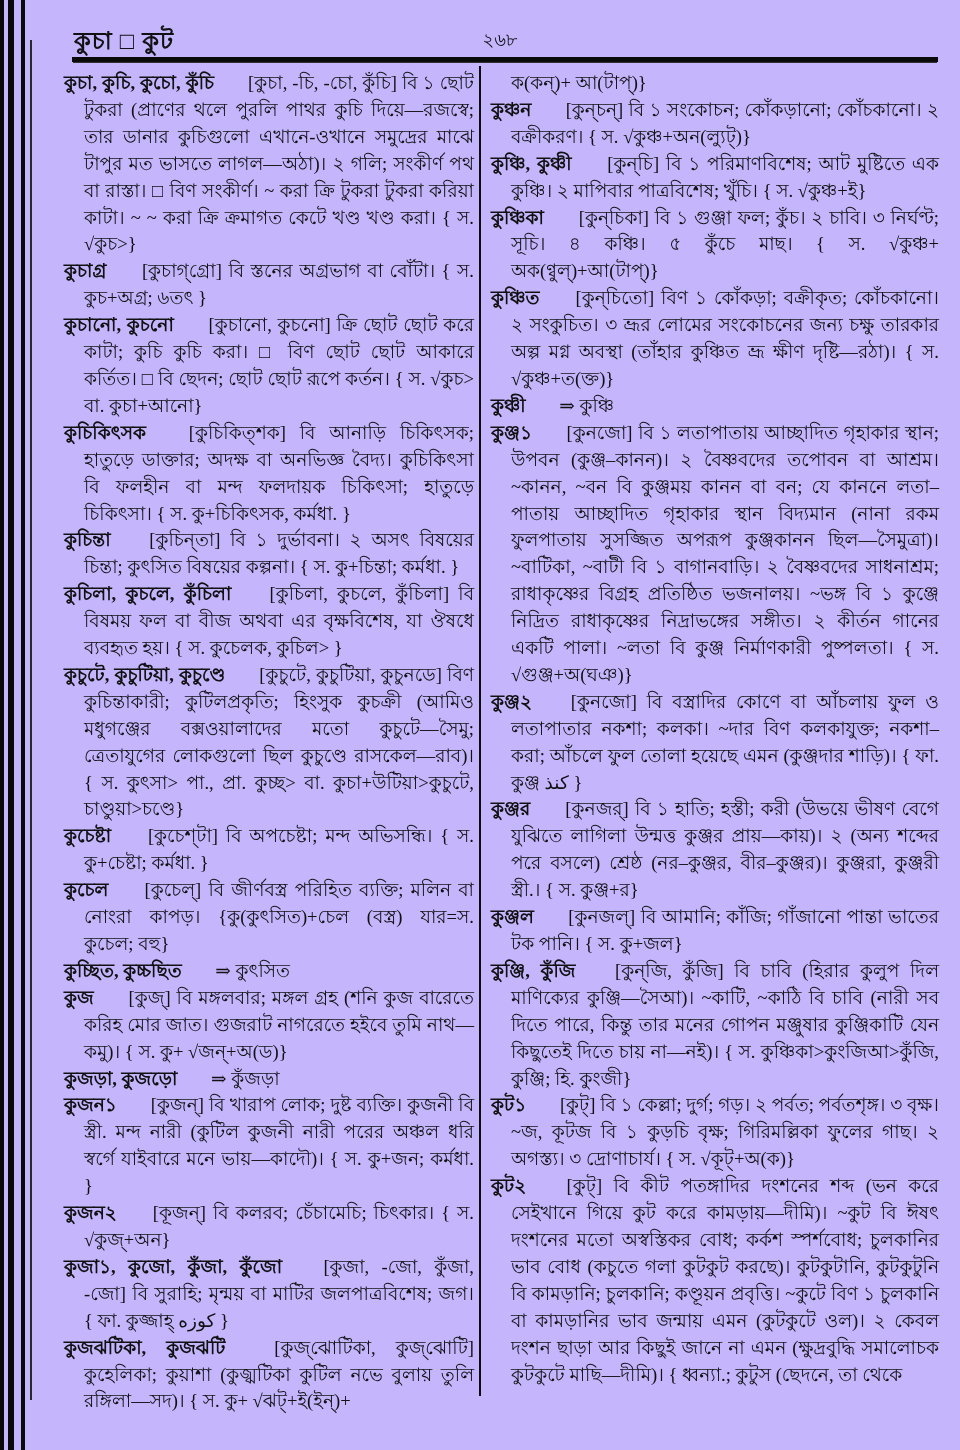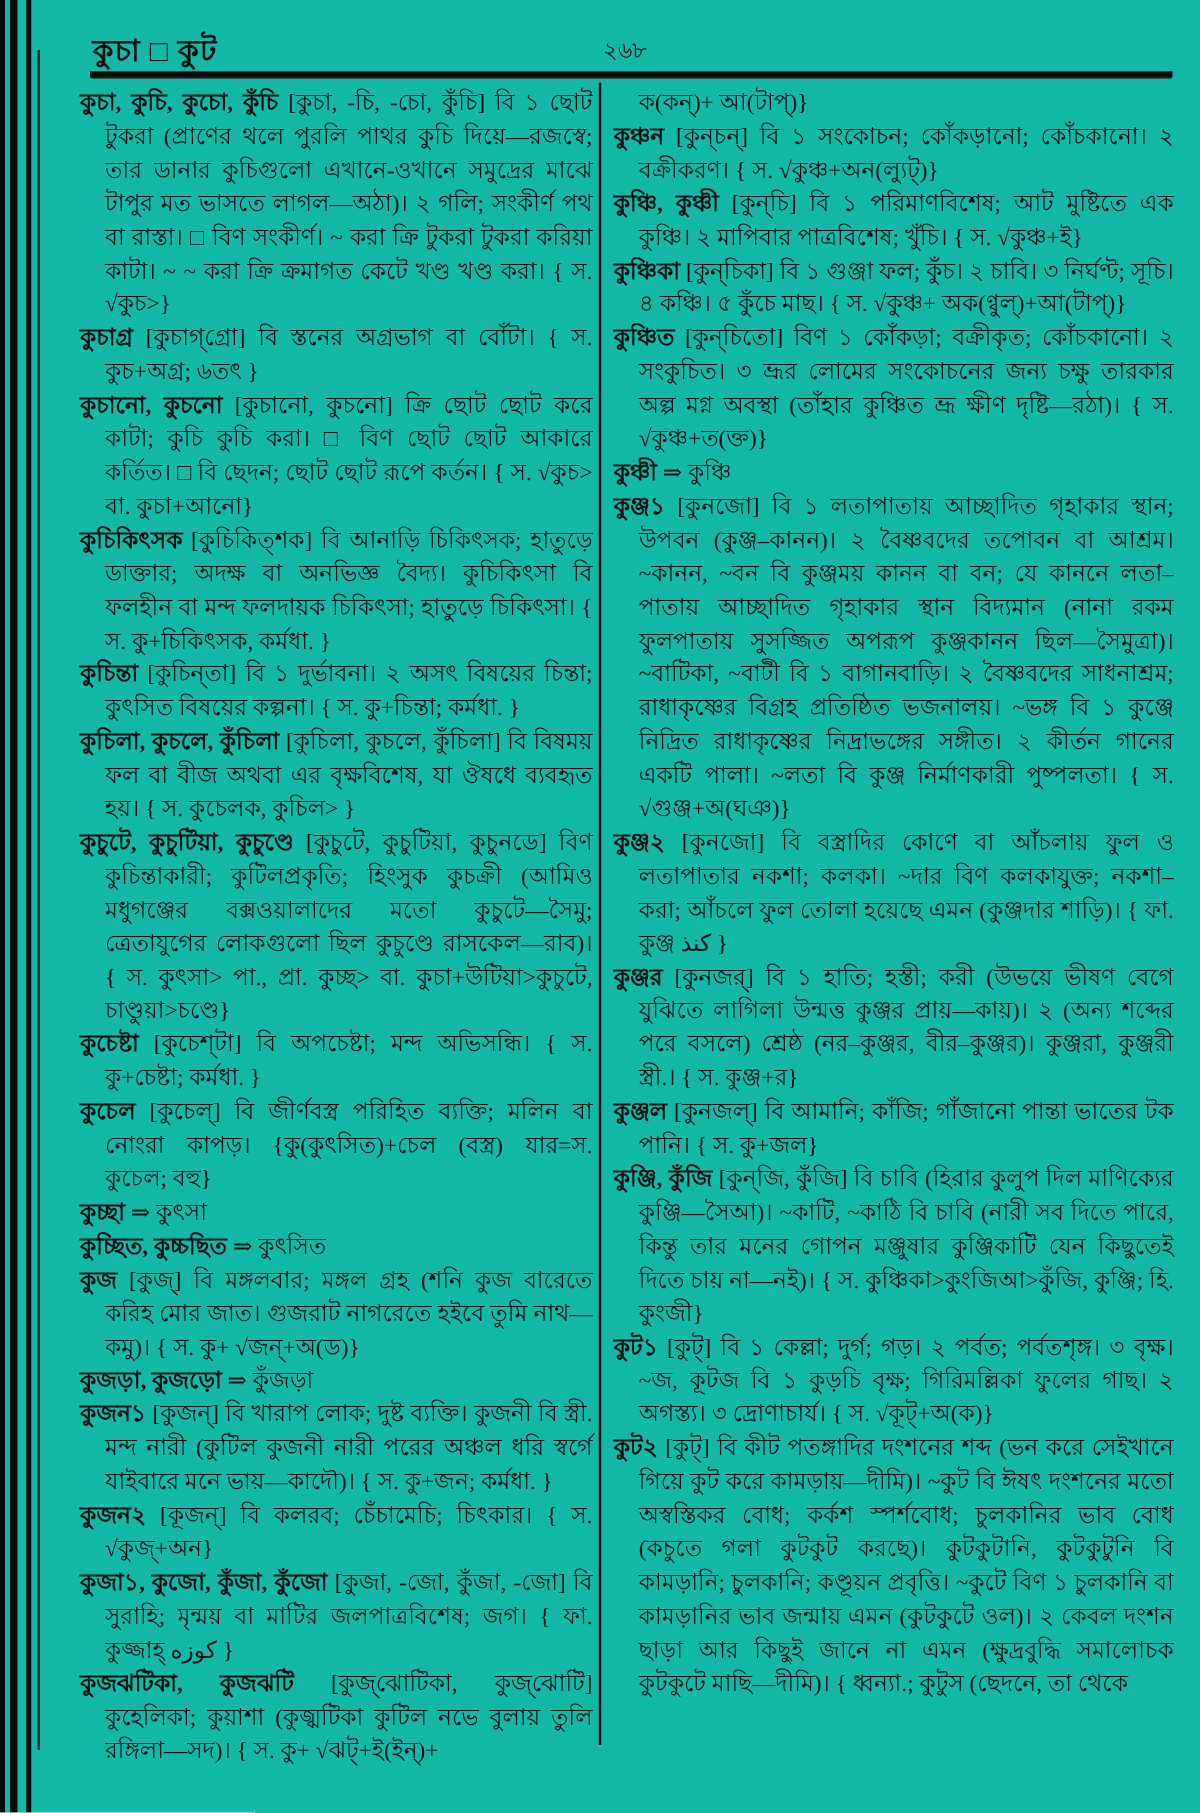--- a/index.html
+++ b/index.html
@@ -1,19 +1,19 @@
 <!DOCTYPE html>
 <html><head>
 <meta charset="utf-8">
 <style>
   html, body { margin: 0; padding: 0; background: #e8e8e4; }
   #page {
     position: relative;
     width: 960px; height: 1450px;
-    background: #14b8a6;
+    background: #c4b5fd;
     overflow: hidden;
     font-family: "Liberation Serif", "DejaVu Serif", serif;
     color: #111111;
   }
   
   .scan-bar { position: absolute; top: 0; bottom: 0; background: #0a0a0a; }
   #scan-bar-1 { left: 0px;  width: 4px; }
   #scan-bar-2 { left: 8px;  width: 6px; height: 1450px; }
   #scan-bar-3 { left: 21px; width: 4px; }
   #scan-bar-4 { left: 30px; width: 2px; top: 40px; height: 1360px; background:#2a2a2a; }
@@ -41,21 +41,21 @@
   .column {
     position: absolute; top: 70px;
     font-size: 18.6px; line-height: 26.9px;
     text-align: justify;
   }
   #column-left  { left: 64px;  width: 410px; }
   #column-right { left: 491px; width: 448px; }
 
   .entry { padding-left: 20px; text-indent: -20px; margin: 0; }
   .entry .head { font-weight: bold; }
-  .entry .body { font-weight: normal; }
+  .entry .body { font-weight: normal; margin-left: 29px; }
   .continuation { padding-left: 20px; text-indent: 0; }
 </style>
 </head>
 <body>
 
 <div id="page">
 
   <div class="scan-bar" id="scan-bar-1"></div>
   <div class="scan-bar" id="scan-bar-2"></div>
   <div class="scan-bar" id="scan-bar-3"></div>
@@ -69,21 +69,20 @@
   <div class="column" id="column-left">
     <p class="entry"><span class="head">কুচা, কুচি, কুচো, কুঁচি</span><span class="body"> [কুচা, -চি, -চো, কুঁচি] বি ১ ছোট টুকরা (প্রাণের থলে পুরলি পাথর কুচি দিয়ে—রজস্বে; তার ডানার কুচিগুলো এখানে-ওখানে সমুদ্রের মাঝে টাপুর মত ভাসতে লাগল—অঠা)। ২ গলি; সংকীর্ণ পথ বা রাস্তা। □ বিণ সংকীর্ণ। ~ করা ক্রি টুকরা টুকরা করিয়া কাটা। ~ ~ করা ক্রি ক্রমাগত কেটে খণ্ড খণ্ড করা। { স. √কুচ&gt;}</span></p>
     <p class="entry"><span class="head">কুচাগ্র</span><span class="body"> [কুচাগ্‌গ্রো] বি স্তনের অগ্রভাগ বা বোঁটা। { স. কুচ+অগ্র; ৬তৎ }</span></p>
     <p class="entry"><span class="head">কুচানো, কুচনো</span><span class="body"> [কুচানো, কুচনো] ক্রি ছোট ছোট করে কাটা; কুচি কুচি করা। □ বিণ ছোট ছোট আকারে কর্তিত। □ বি ছেদন; ছোট ছোট রূপে কর্তন। { স. √কুচ&gt; বা. কুচা+আনো}</span></p>
     <p class="entry"><span class="head">কুচিকিৎসক</span><span class="body"> [কুচিকিত্‌শক] বি আনাড়ি চিকিৎসক; হাতুড়ে ডাক্তার; অদক্ষ বা অনভিজ্ঞ বৈদ্য। কুচিকিৎসা বি ফলহীন বা মন্দ ফলদায়ক চিকিৎসা; হাতুড়ে চিকিৎসা। { স. কু+চিকিৎসক, কর্মধা. }</span></p>
     <p class="entry"><span class="head">কুচিন্তা</span><span class="body"> [কুচিন্‌তা] বি ১ দুর্ভাবনা। ২ অসৎ বিষয়ের চিন্তা; কুৎসিত বিষয়ের কল্পনা। { স. কু+চিন্তা; কর্মধা. }</span></p>
     <p class="entry"><span class="head">কুচিলা, কুচলে, কুঁচিলা</span><span class="body"> [কুচিলা, কুচলে, কুঁচিলা] বি বিষময় ফল বা বীজ অথবা এর বৃক্ষবিশেষ, যা ঔষধে ব্যবহৃত হয়। { স. কুচেলক, কুচিল&gt; }</span></p>
     <p class="entry"><span class="head">কুচুটে, কুচুটিয়া, কুচুণ্ডে</span><span class="body"> [কুচুটে, কুচুটিয়া, কুচুনডে] বিণ কুচিন্তাকারী; কুটিলপ্রকৃতি; হিংসুক কুচক্রী (আমিও মধুগঞ্জের বক্সওয়ালাদের মতো কুচুটে—সৈমু; ত্রেতাযুগের লোকগুলো ছিল কুচুণ্ডে রাসকেল—রাব)। { স. কুৎসা&gt; পা., প্রা. কুচ্ছ&gt; বা. কুচা+উটিয়া&gt;কুচুটে, চাণ্ডুয়া&gt;চণ্ডে}</span></p>
     <p class="entry"><span class="head">কুচেষ্টা</span><span class="body"> [কুচেশ্‌টা] বি অপচেষ্টা; মন্দ অভিসন্ধি। { স. কু+চেষ্টা; কর্মধা. }</span></p>
     <p class="entry"><span class="head">কুচেল</span><span class="body"> [কুচেল্] বি জীর্ণবস্ত্র পরিহিত ব্যক্তি; মলিন বা নোংরা কাপড়। {কু(কুৎসিত)+চেল (বস্ত্র) যার=স. কুচেল; বহু}</span></p>
-    <p class="entry"><span class="head">কুচ্ছা</span><span class="body"> ⇒ কুৎসা</span></p>
     <p class="entry"><span class="head">কুচ্ছিত, কুচ্চছিত</span><span class="body"> ⇒ কুৎসিত</span></p>
     <p class="entry"><span class="head">কুজ</span><span class="body"> [কুজ্] বি মঙ্গলবার; মঙ্গল গ্রহ (শনি কুজ বারেতে করিহ মোর জাত। গুজরাট নাগরেতে হইবে তুমি নাথ—কমু)। { স. কু+ √জন্+অ(ড)}</span></p>
     <p class="entry"><span class="head">কুজড়া, কুজড়ো</span><span class="body"> ⇒ কুঁজড়া</span></p>
     <p class="entry"><span class="head">কুজন১</span><span class="body"> [কুজন্] বি খারাপ লোক; দুষ্ট ব্যক্তি। কুজনী বি স্ত্রী. মন্দ নারী (কুটিল কুজনী নারী পরের অঞ্চল ধরি স্বর্গে যাইবারে মনে ভায়—কাদৌ)। { স. কু+জন; কর্মধা. }</span></p>
     <p class="entry"><span class="head">কুজন২</span><span class="body"> [কূজন্] বি কলরব; চেঁচামেচি; চিৎকার। { স. √কুজ্+অন}</span></p>
     <p class="entry"><span class="head">কুজা১, কুজো, কুঁজা, কুঁজো</span><span class="body"> [কুজা, -জো, কুঁজা, -জো] বি সুরাহি; মৃন্ময় বা মাটির জলপাত্রবিশেষ; জগ। { ফা. কুজ্জাহ্ كوزه }</span></p>
     <p class="entry"><span class="head">কুজঝটিকা, কুজঝটি</span><span class="body"> [কুজ্‌ঝোটিকা, কুজ্‌ঝোটি] কুহেলিকা; কুয়াশা (কুজ্ঝটিকা কুটিল নভে বুলায় তুলি রঙ্গিলা—সদ)। { স. কু+ √ঝট্+ই(ইন্)+</span></p>
   </div>
 
   <div class="column" id="column-right">

